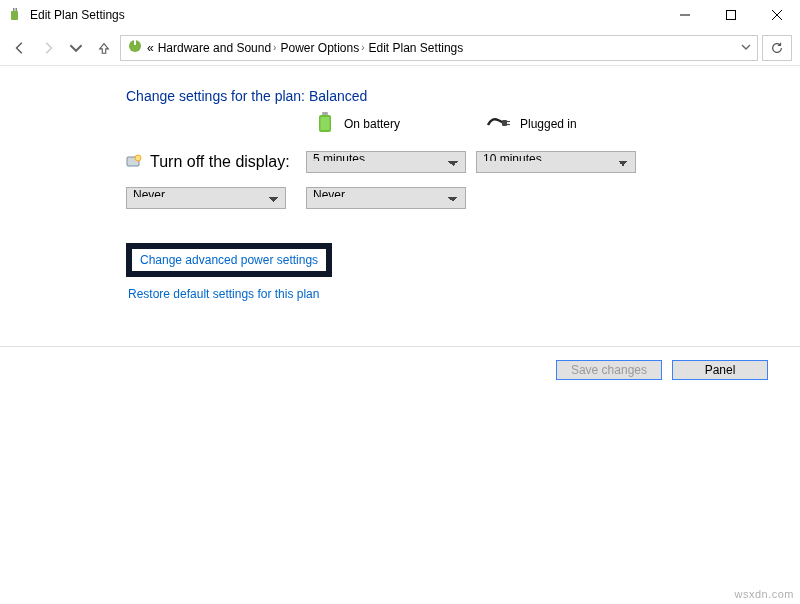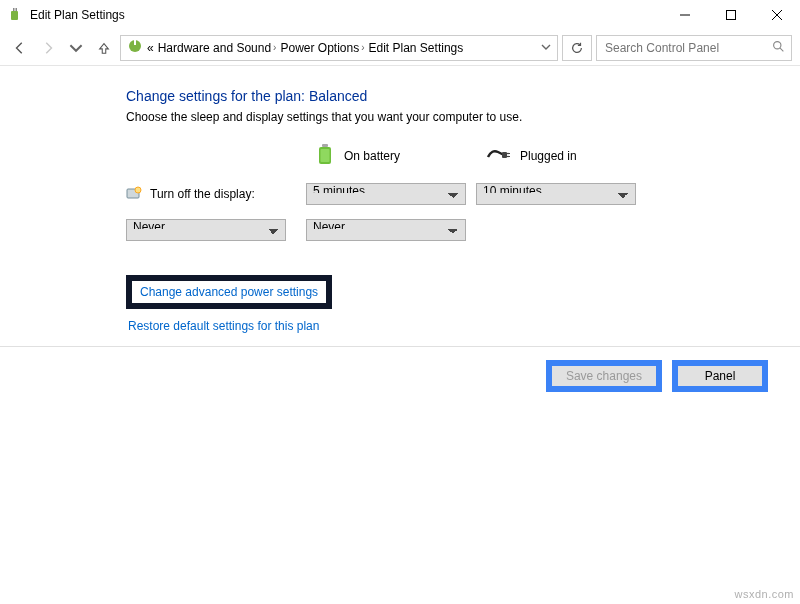--- a/index.html
+++ b/index.html
@@ -86,21 +86,21 @@
     display:grid;
     grid-template-columns: 180px 170px 170px;
     column-gap: 0px;
     row-gap: 14px;
     align-items:center;
   }
   .colhead { display:flex; align-items:center; gap:10px; font-size:12px; padding-left:10px; }
   .battery-icon svg { width:18px; height:24px; }
   .plug-icon svg { width:24px; height:18px; }
 
-  .row-label { display:flex; align-items:center; gap:8px; font-size:12px; }
+  .row-label { display:flex; align-items:center; gap:8px; font-size:16px; }
   .row-label .small-icon { width:16px; height:16px; }
 
   select.combo {
     width:160px;
     height:22px;
     font-size:12px;
     border:1px solid #adadad;
     background:#e1e1e1;
     padding:0 20px 11px 6px;
     appearance:none;
@@ -134,22 +134,22 @@
   }
   .footer {
     position:absolute;
     right:32px;
     top:360px;
     display:flex;
     gap:10px;
   }
   .btn {
     min-width:96px;
-    height:32px;
-    border:6px solid #3b82f6;
+    height:20px;
+    border:1px solid #3b82f6;
     background:#e1e1e1;
     font-size:12px;
     display:flex;
     align-items:center;
     justify-content:center;
     padding:0 14px;
     cursor:pointer;
   }
   .btn.disabled {
     color:#9a9a9a;
@@ -244,34 +244,24 @@
     </span>
   </div>
 
   <div class="refresh-btn">
     <svg width="14" height="14" viewBox="0 0 16 16">
         <path d="M13 8 A5 5 0 1 1 11.5 4.5" fill="none" stroke="#555" stroke-width="1.4"></path>
         <path d="M12 2 L12 5 L9 5" fill="none" stroke="#555" stroke-width="1.4"></path>
       </svg>
   </div>
 
-  <div class="search-box">
-    <input type="text" placeholder="Search Control Panel" style="">
-    <span class="mag">
-      <svg width="13" height="13" viewBox="0 0 16 16">
-          <circle cx="6.5" cy="6.5" r="4.5" fill="none" stroke="#888" stroke-width="1.4"></circle>
-          <line x1="10" y1="10" x2="14" y2="14" stroke="#888" stroke-width="1.4"></line>
-        </svg>
-    </span>
-  </div>
 </div>
 
 <div class="content">
   <div class="heading">Change settings for the plan: Balanced</div>
-  <div class="subtext">Choose the sleep and display settings that you want your computer to use.</div>
 
   <div class="grid">
     <div></div>
     <div class="colhead">
       <span class="battery-icon">
         <svg viewBox="0 0 18 24">
             <rect x="3" y="5" width="12" height="17" rx="2" fill="#6fbf3b"></rect>
             <rect x="6" y="2" width="6" height="3" rx="1" fill="#a8a8a8"></rect>
             <rect x="4.5" y="7" width="9" height="13" rx="1" fill="#8fd95f"></rect>
           </svg>

